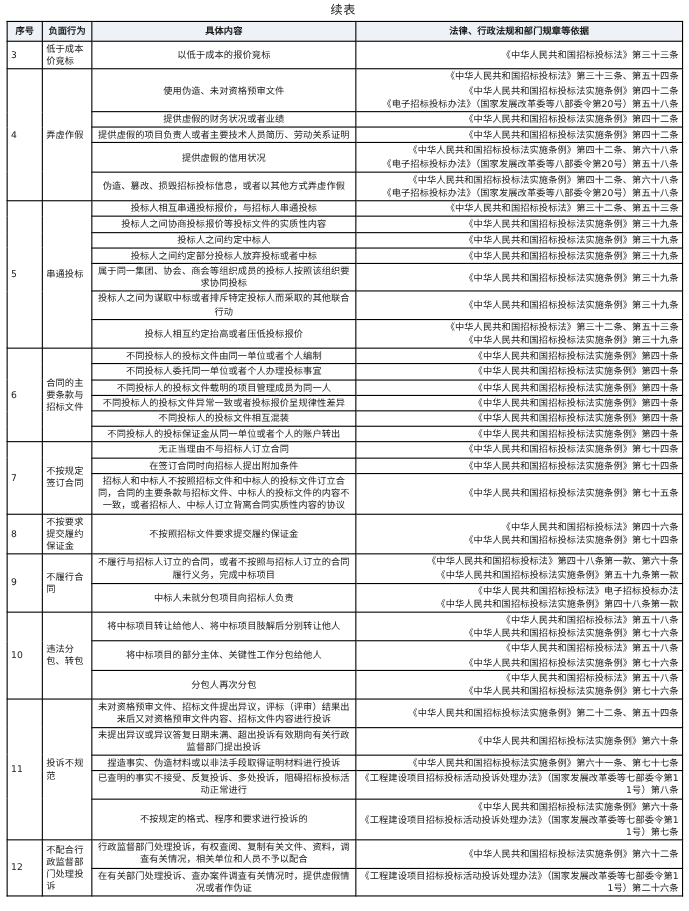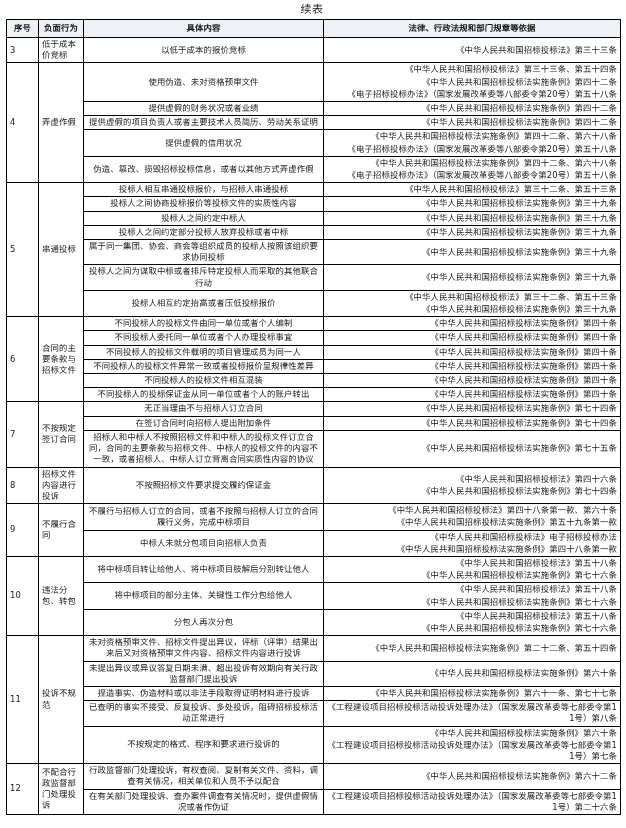--- a/index.html
+++ b/index.html
@@ -247,21 +247,21 @@
           </td>
         </tr>
         <tr>
           <td class="content">招标人和中标人不按照招标文件和中标人的投标文件订立合同，合同的主要条款与招标文件、中标人的投标文件的内容不一致，或者招标人、中标人订立背离合同实质性内容的协议</td>
           <td class="basis">
             <span class="line">《中华人民共和国招标投标法实施条例》第七十五条</span>
           </td>
         </tr>
         <tr>
           <td class="seq" rowspan="1">8</td>
-          <td class="behavior" rowspan="1">招标文件内容进行投诉</td>
+          <td class="behavior" rowspan="1">不按要求提交履约保证金</td>
           <td class="content">不按照招标文件要求提交履约保证金</td>
           <td class="basis">
             <span class="line">《中华人民共和国招标投标法》第四十六条</span>
             <span class="line">《中华人民共和国招标投标法实施条例》第七十四条</span>
           </td>
         </tr>
         <tr>
           <td class="seq" rowspan="2">9</td>
           <td class="behavior" rowspan="2">不履行合同</td>
           <td class="content">不履行与招标人订立的合同，或者不按照与招标人订立的合同履行义务，完成中标项目</td>

